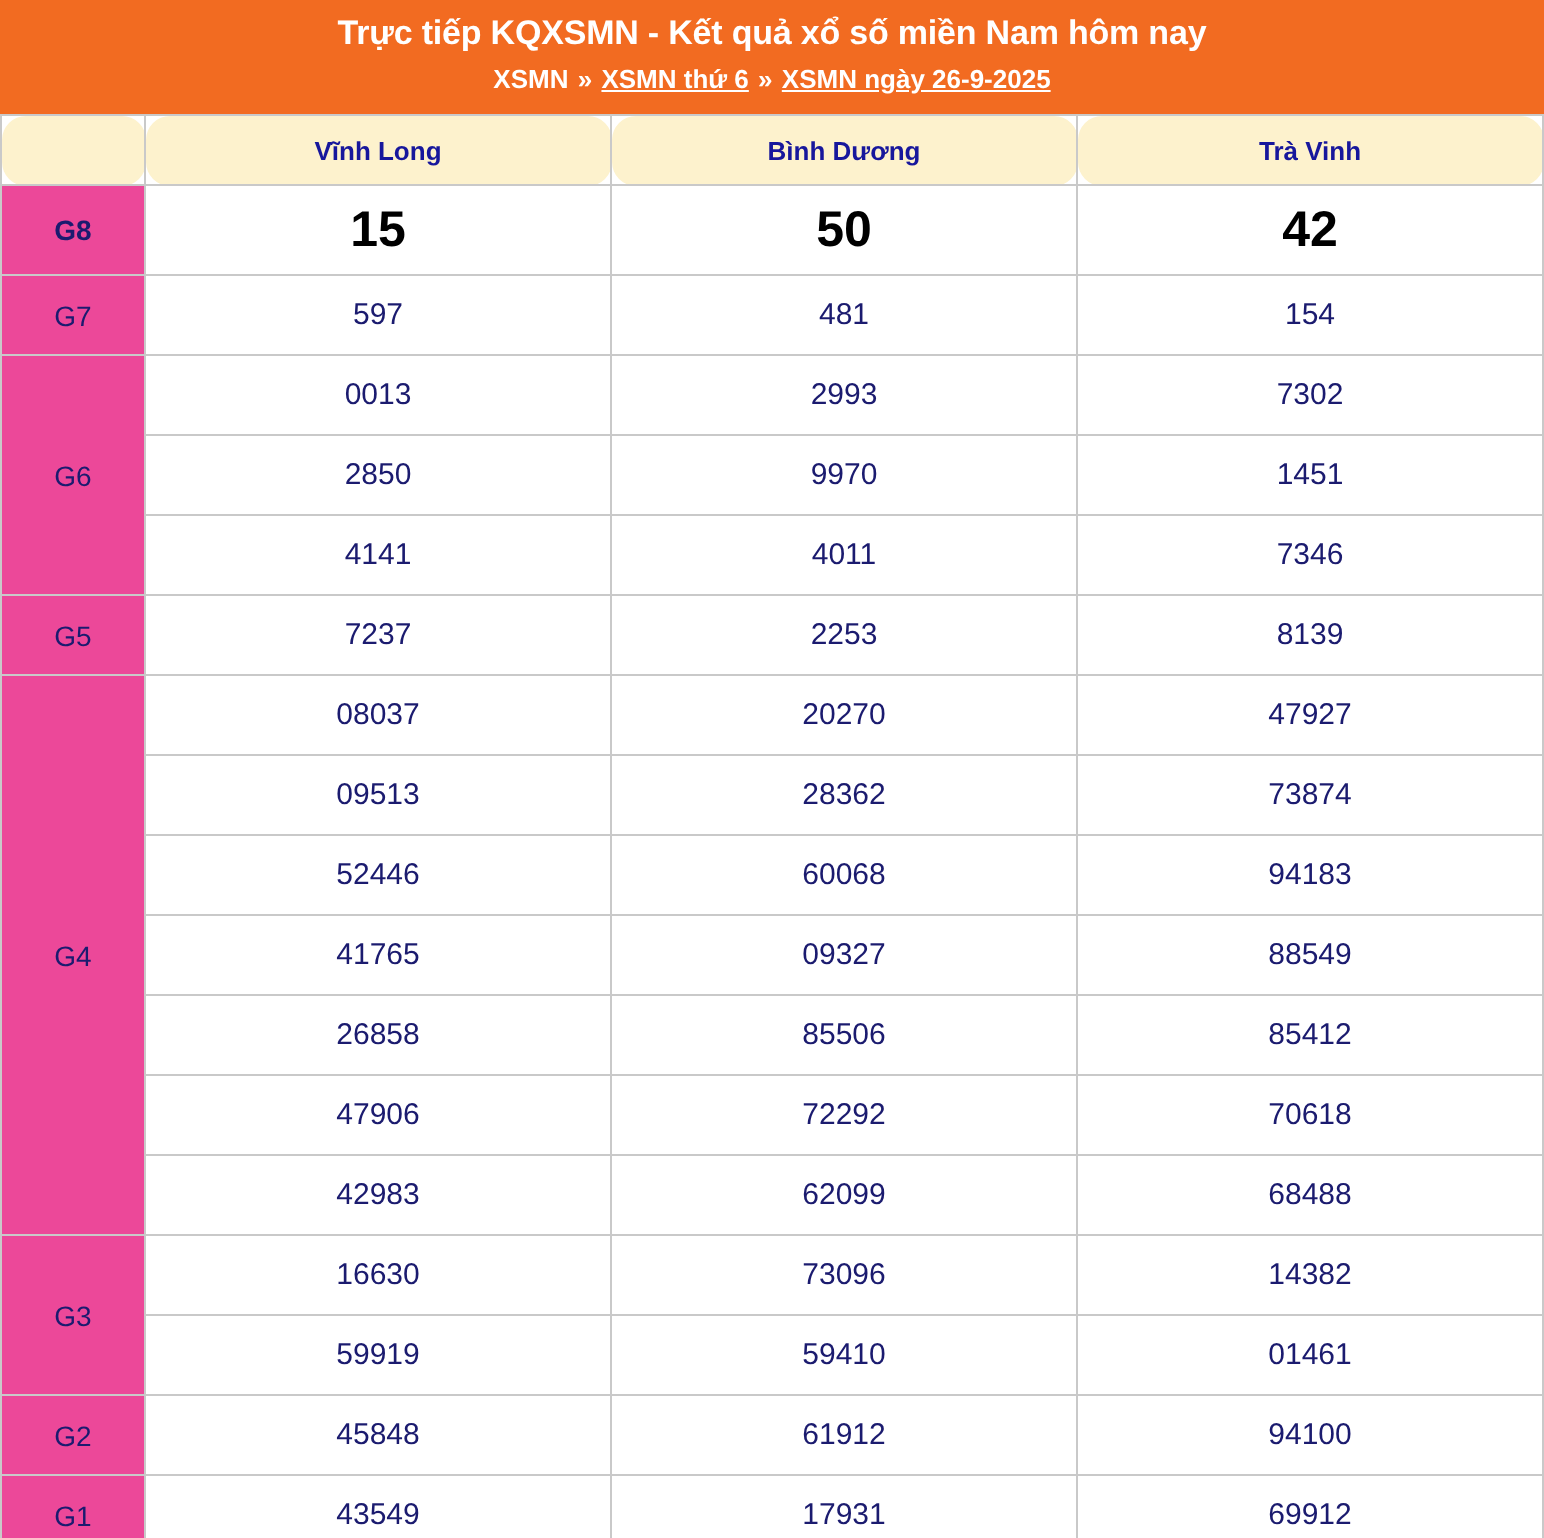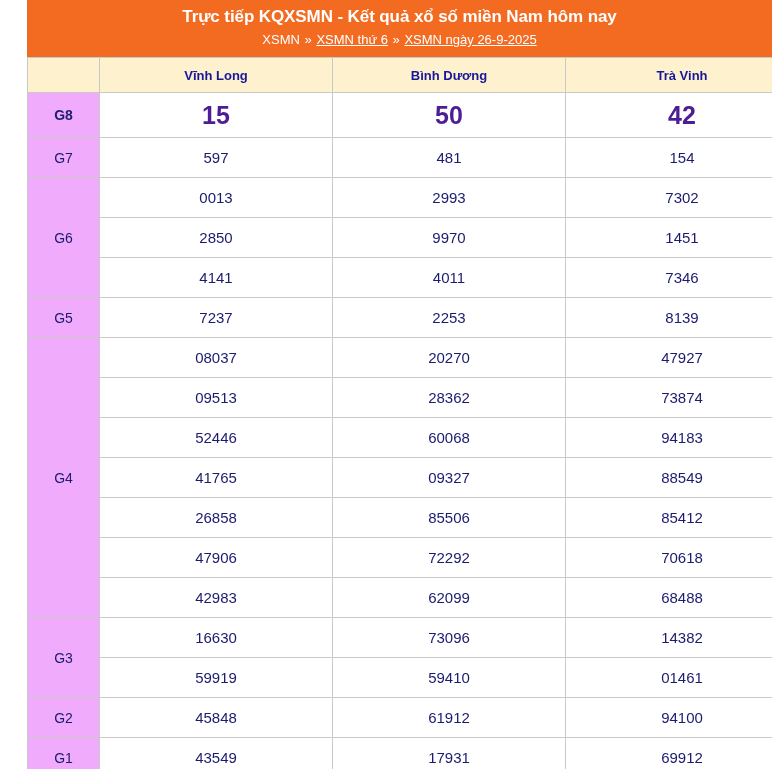--- a/index.html
+++ b/index.html
@@ -12,40 +12,40 @@
     background: #ffffff;
     font-family: "Liberation Sans", sans-serif;
     overflow: hidden;
   }
   .lottery-wrap {
     width: 772px;
     height: 769px;
     box-sizing: border-box;
     display: flex;
     flex-direction: column;
-    padding-left: 27px;
   }
   
   .header {
     background: #f26b21;
     color: #ffffff;
     text-align: center;
     padding: 6px 4px 8px 4px;
     box-sizing: border-box;
   }
   .header-title {
     font-size: 17px;
     font-weight: bold;
     line-height: 22px;
     letter-spacing: -0.1px;
   }
   .header-breadcrumb {
     font-size: 13px;
     line-height: 19px;
     margin-top: 2px;
+    font-weight: bold;
   }
   .header-breadcrumb .crumb-link {
     text-decoration: underline;
     color: #ffffff;
   }
   .header-breadcrumb .crumb-sep {
     padding: 0 1px;
   }
   
   table.results {
@@ -64,41 +64,42 @@
   
   col.c-prize { width: 72px; }
   col.c-prov  { width: 233px; }
   thead tr.province-row th {
     background: #fdf2cd;
     font-size: 13px;
     font-weight: bold;
     color: #17179c;
     height: 28px;
     padding: 3px 0;
+    border-radius: 12px;
   }
   thead tr.province-row th.corner {
     background: #fdf2cd;
   }
   td.prize-label {
-    background: #f0abfc;
+    background: #ec4899;
     font-size: 14px;
     color: #1b1b6f;
     font-weight: normal;
   }
   td.num {
     font-size: 15px;
     color: #12126d;
     height: 37px;
     padding: 1px 0;
     font-weight: normal;
   }
   tr.row-g8 td.num {
     font-size: 25px;
     font-weight: bold;
-    color: #4c1d95;
+    color: #000000;
     height: 42px;
   }
   tr.row-db td.prize-label,
   tr.row-g8 td.prize-label {
     font-weight: bold;
     font-size: 14px;
     color: #1b1b6f;
   }
 </style>
 </head>

